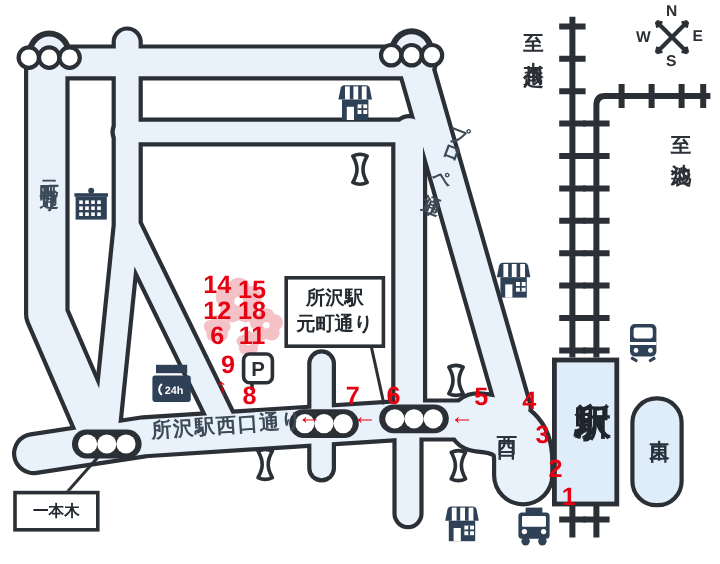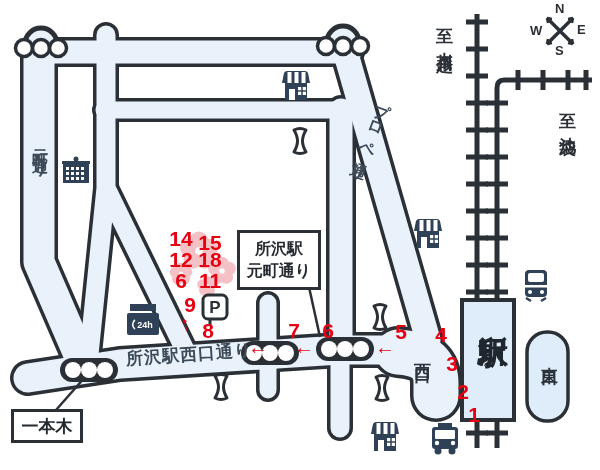--- a/index.html
+++ b/index.html
@@ -199,21 +199,21 @@
 <div class="lbl vert" style="left:433px;top:15px;font-size:17px;letter-spacing:2px;color:#2b3036;">至 本川越</div>
 
 <div class="lbl vert" style="left:556px;top:100px;font-size:17px;letter-spacing:2px;color:#2b3036;">至 池袋</div>
 
 <div class="box" style="left:237px;top:230px;width:78px;height:54px;font-size:16px;line-height:1.4;">
   <div>
     <div>所沢駅</div>
     <div>元町通り</div>
   </div>
 </div>
-<div class="box" style="left:11px;top:409px;width:66px;height:28px;font-size:17px;">一本木</div>
+<div class="box" style="left:11px;top:409px;width:66px;height:28px;font-size:13px;">一本木</div>
 
 <span class="compass-letter" style="left:555px;top:2px;">N</span>
 <span class="compass-letter" style="left:530px;top:24px;">W</span>
 <span class="compass-letter" style="left:577px;top:23px;">E</span>
 <span class="compass-letter" style="left:555px;top:44px;">S</span>
 
 <span class="marker" style="left:474px;top:414px;">1</span>
 <span class="marker" style="left:463px;top:391px;">2</span>
 <span class="marker" style="left:452px;top:363px;">3</span>
 <span class="marker" style="left:441px;top:334px;">4</span>

